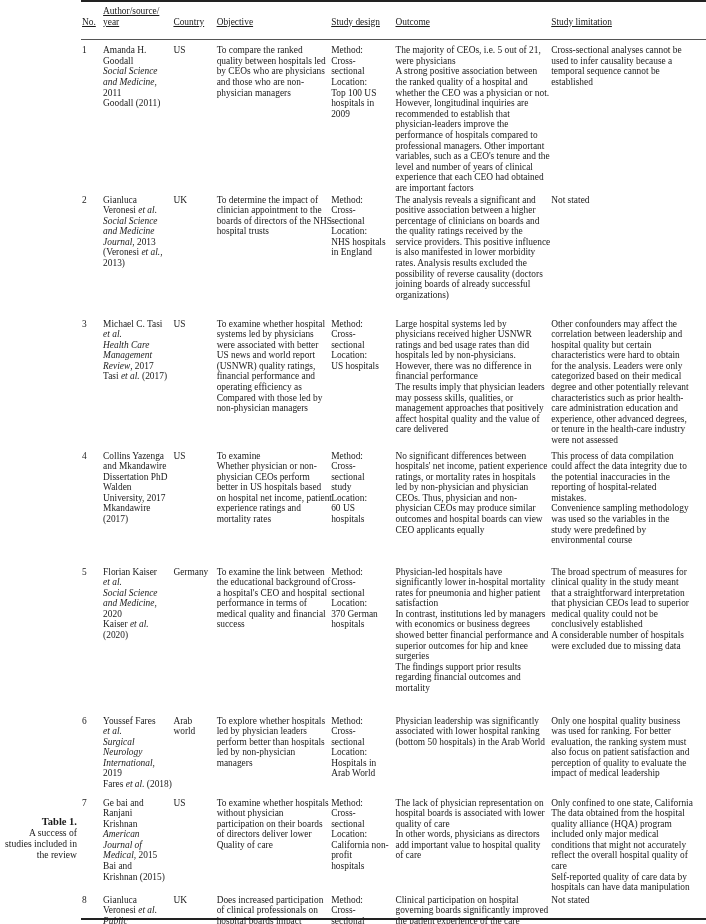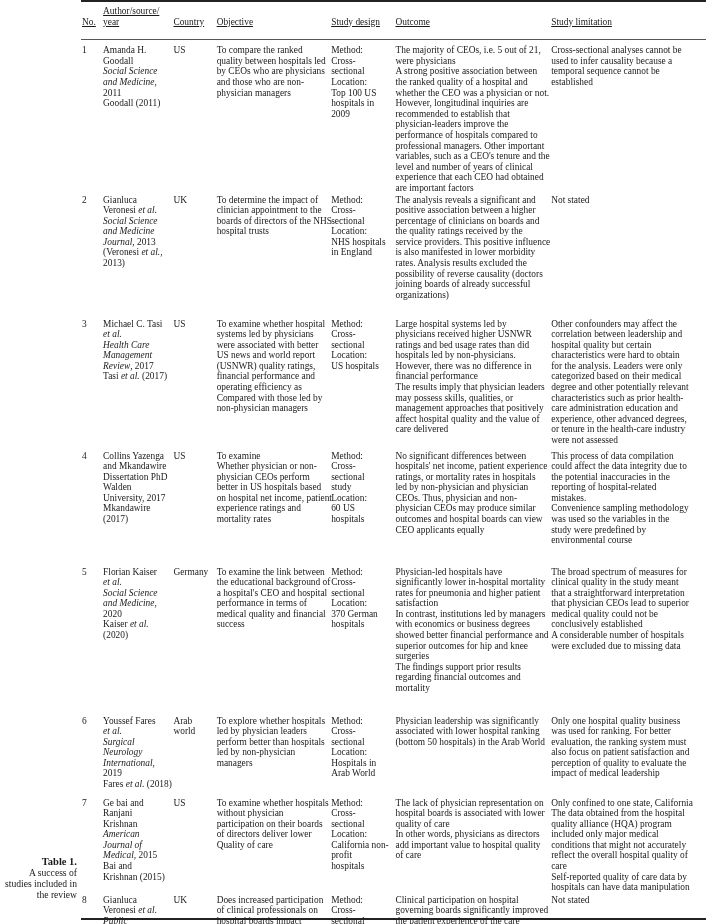--- a/index.html
+++ b/index.html
@@ -2,21 +2,21 @@
 <html><head>
 <meta charset="utf-8">
 <style>
   html, body { margin: 0; padding: 0; background: #ffffff; }
   body {
     width: 706px; height: 924px; position: relative; overflow: hidden;
     font-family: "Liberation Serif", "DejaVu Serif", serif;
     color: #1a1a1a; font-size: 9.4px; line-height: 10.6px;
   }
   .side-caption {
-    position: absolute; left: 0; top: 856px; width: 77px; text-align: right;
+    position: absolute; left: 0; top: 816px; width: 77px; text-align: right;
     font-size: 9.6px; line-height: 11px;
   }
   .side-caption .tnum { font-weight: bold; font-size: 10.5px; }
   .table-wrap { position: absolute; left: 81px; top: 0; width: 625px; }
   .rule-top { position: absolute; left: 81px; top: 0; width: 625px; height: 2px; background: #222; }
   .rule-bottom { position: absolute; left: 81px; top: 918px; width: 625px; height: 2px; background: #222; }
   table { border-collapse: collapse; width: 625px; table-layout: fixed; }
   th, td { text-align: left; vertical-align: top; padding: 0 2px; font-weight: normal; }
   thead th { vertical-align: bottom; padding-top: 6px; padding-bottom: 12px; border-bottom: 0.8px solid #555; text-decoration: underline; }
   thead tr:first-child th { padding-top: 6px; }

